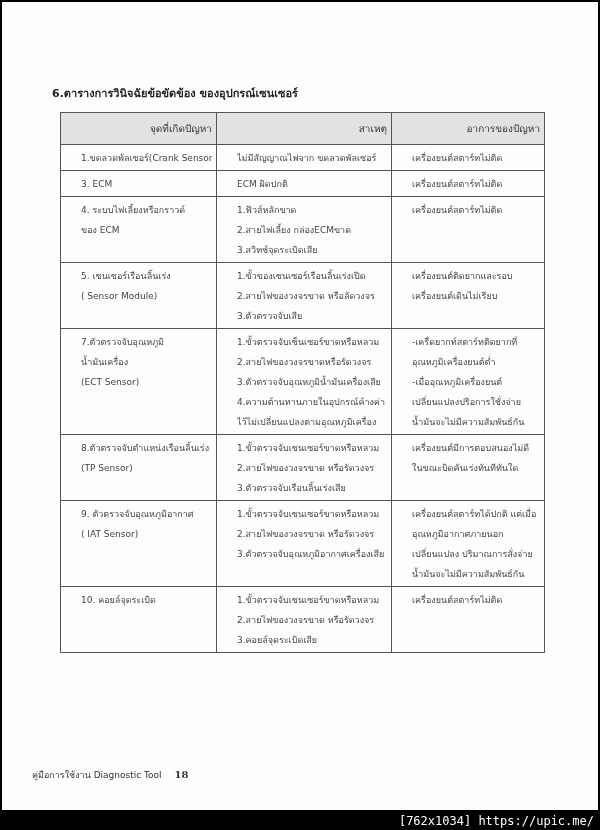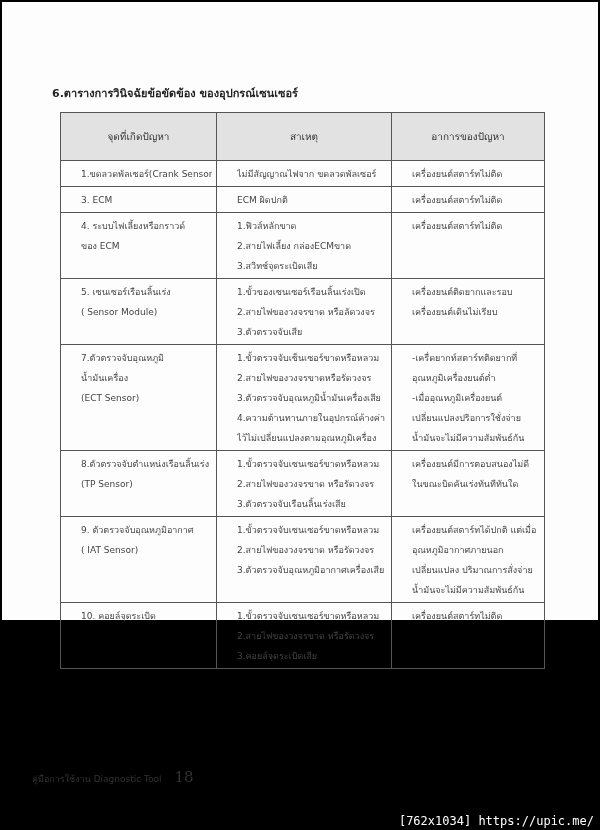--- a/index.html
+++ b/index.html
@@ -1,27 +1,27 @@
 <!DOCTYPE html>
 <html><head>
 <meta charset="utf-8">
 <style>
   html, body { margin:0; padding:0; }
   body { width:600px; height:830px; background:#000; position:relative; overflow:hidden;
          font-family:"DejaVu Sans", "Liberation Sans", sans-serif; }
-  .page { position:absolute; left:2px; top:2px; width:596px; height:618px; background:#fdfdfd; }
+  .page { position:absolute; left:2px; top:2px; width:596px; height:808px; background:#fdfdfd; }
   .section-title { position:absolute; left:50px; top:82px; font-size:11px; font-weight:bold; color:#222; }
   table.diag { position:absolute; left:58px; top:110px; width:484px; border-collapse:collapse;
                font-size:9px; color:#444; table-layout:fixed; }
   table.diag th, table.diag td { border:1px solid #555; vertical-align:top; padding:3px 4px 2px 20px; }
-  table.diag th { background:#e2e2e2; font-weight:normal; color:#333; font-size:10px; padding:16px 4px; text-align:center; }
+  table.diag th { background:#e2e2e2; font-weight:normal; color:#333; font-size:10px; padding:8px 4px; text-align:right; }
   table.diag td div { line-height:20px; white-space:nowrap; overflow:hidden; }
   col.c1 { width:156px; } col.c2 { width:175px; } col.c3 { width:153px; }
   .footer { position:absolute; left:30px; top:766px; font-size:9px; color:#333; }
-  .footer .pg { font-family:"DejaVu Serif", serif; font-weight:normal; margin-left:10px; font-size:15px; }
+  .footer .pg { font-family:"DejaVu Serif", serif; font-weight:bold; margin-left:10px; font-size:10px; }
   .watermark { position:absolute; right:6px; bottom:2px; color:#fff; font-size:12px;
                font-family:"DejaVu Sans Mono", monospace;margin-top:44px; }
 </style>
 </head>
 <body>
 
 <div class="page">
   <div class="section-title">6.ตารางการวินิจฉัยข้อขัดข้อง ของอุปกรณ์เซนเซอร์</div>
 
   <table class="diag">

